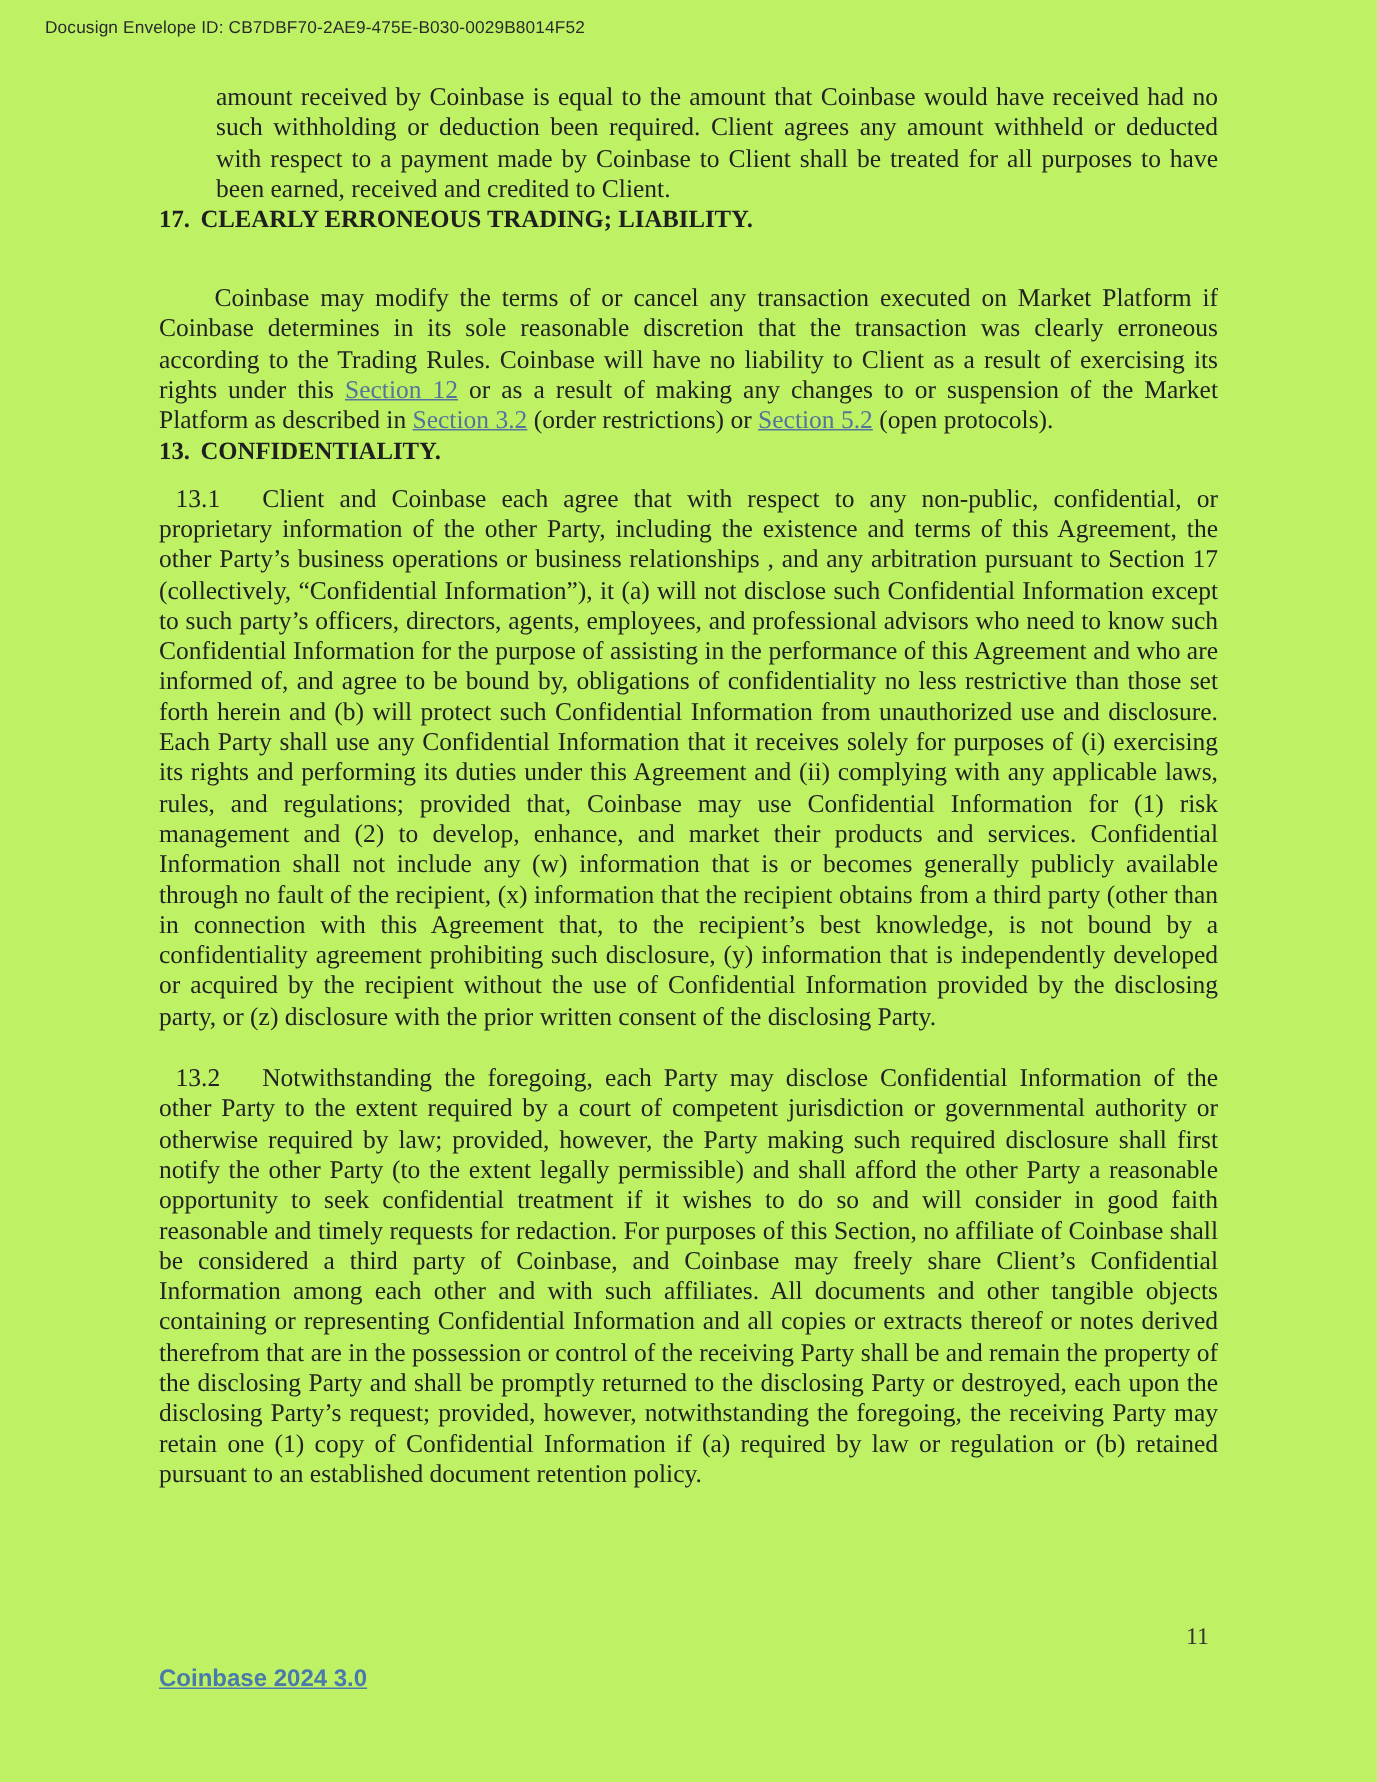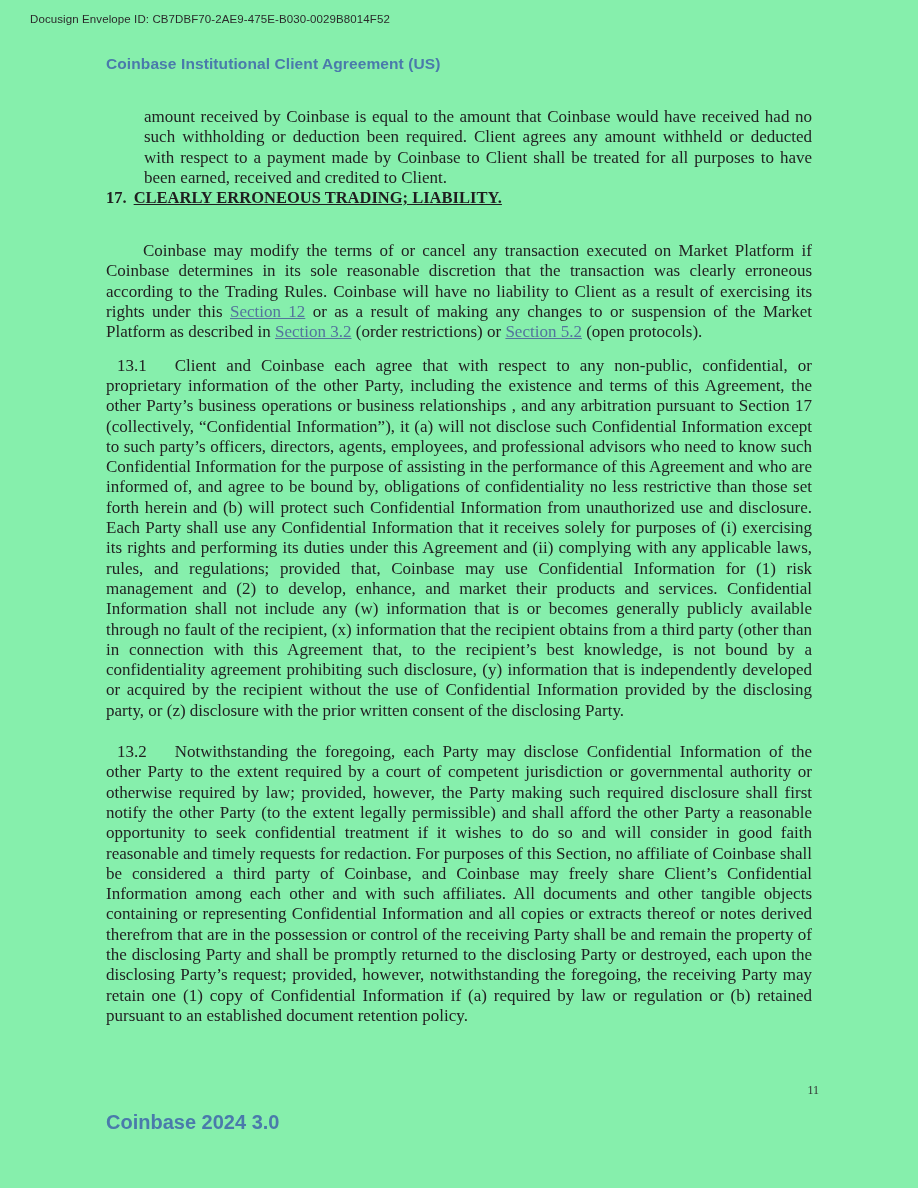--- a/index.html
+++ b/index.html
@@ -4,21 +4,21 @@
 <style>
   html, body {
     margin: 0;
     padding: 0;
     background: #ffffff;
   }
   .page {
     position: relative;
     width: 918px;
     height: 1188px;
-    background: #86efac;
+    background: #bef264;
     overflow: hidden;
     font-family: "Liberation Serif", "DejaVu Serif", serif;
     color: #222222;
   }
   .docusign {
     position: absolute;
     left: 30px;
     top: 13px;
     font-family: "Liberation Sans", "DejaVu Sans", sans-serif;
     font-size: 11.5px;
@@ -49,66 +49,67 @@
     margin-left: 38px;
   }
   h2.sec {
     margin: 0;
     font-size: 16.5px;
     line-height: 19px;
     font-weight: bold;
     color: #1f1f1f;
   }
   h2.sec .secnum { margin-right: 7px; }
-  h2.sec .secname { text-decoration: underline; }
+  h2.sec .secname { }
   .sec12 { margin-top: 15px; }
   .p12 { margin-top: 34px; text-indent: 37px; }
   .sec13 { margin-top: 12px; }
   .p131 { margin-top: 13px; text-indent: 11px; }
   .p132 { margin-top: 21px; text-indent: 11px; }
   .pnum { margin-right: 28px; }
   a.link {
     color: #54749c;
     text-decoration: underline;
   }
   .page-number {
     position: absolute;
     top: 1083px;
-    right: 99px;
-    font-size: 12px;
+    right: 112px;
+    font-size: 16px;
     color: #333333;
     text-align: right;
   }
   .footer {
     position: absolute;
     left: 106px;
     top: 1111px;
     font-family: "Liberation Sans", "DejaVu Sans", sans-serif;
-    font-size: 20px;
+    font-size: 16px;
     font-weight: 600;
     color: #4a7aab;
+    text-decoration: underline;
   }
 </style>
 </head>
 <body>
 
 <div class="page">
 
   <div class="docusign">Docusign Envelope ID: CB7DBF70-2AE9-475E-B030-0029B8014F52</div>
 
   <div class="main">
 
-    <div class="doc-title">Coinbase Institutional Client Agreement (US)</div>
 
     <p class="intro">amount received by Coinbase is equal to the amount that Coinbase would have received had no such withholding or deduction been required. Client agrees any amount withheld or deducted with respect to a payment made by Coinbase to Client shall be treated for all purposes to have been earned, received and credited to Client.</p>
 
     <h2 class="sec sec12"><span class="secnum">17.</span><span class="secname">CLEARLY ERRONEOUS TRADING; LIABILITY.</span></h2>
 
     <p class="p12"><span>Coinbase may modify the terms of or cancel any transaction executed on Market Platform if Coinbase determines in its sole reasonable discretion that the transaction was clearly erroneous according to the Trading Rules. Coinbase will have no liability to Client as a result of exercising its rights under this </span><a class="link" href="#">Section 12</a><span> or as a result of making any changes to or suspension of the Market Platform as described in </span><a class="link" href="#">Section 3.2</a><span> (order restrictions) or </span><a class="link" href="#">Section 5.2</a><span> (open protocols).</span></p>
 
+    <h2 class="sec sec13"><span class="secnum">13.</span><span class="secname">CONFIDENTIALITY.</span></h2>
 
     <p class="p131"><span class="pnum">13.1</span><span>Client and Coinbase each agree that with respect to any non-public, confidential, or proprietary information of the other Party, including the existence and terms of this Agreement, the other Party’s business operations or business relationships , and any arbitration pursuant to Section 17 (collectively, “Confidential Information”), it (a) will not disclose such Confidential Information except to such party’s officers, directors, agents, employees, and professional advisors who need to know such Confidential Information for the purpose of assisting in the performance of this Agreement and who are informed of, and agree to be bound by, obligations of confidentiality no less restrictive than those set forth herein and (b) will protect such Confidential Information from unauthorized use and disclosure. Each Party shall use any Confidential Information that it receives solely for purposes of (i) exercising its rights and performing its duties under this Agreement and (ii) complying with any applicable laws, rules, and regulations; provided that, Coinbase may use Confidential Information for (1) risk management and (2) to develop, enhance, and market their products and services. Confidential Information shall not include any (w) information that is or becomes generally publicly available through no fault of the recipient, (x) information that the recipient obtains from a third party (other than in connection with this Agreement that, to the recipient’s best knowledge, is not bound by a confidentiality agreement prohibiting such disclosure, (y) information that is independently developed or acquired by the recipient without the use of Confidential Information provided by the disclosing party, or (z) disclosure with the prior written consent of the disclosing Party.</span></p>
 
     <p class="p132"><span class="pnum">13.2</span><span>Notwithstanding the foregoing, each Party may disclose Confidential Information of the other Party to the extent required by a court of competent jurisdiction or governmental authority or otherwise required by law; provided, however, the Party making such required disclosure shall first notify the other Party (to the extent legally permissible) and shall afford the other Party a reasonable opportunity to seek confidential treatment if it wishes to do so and will consider in good faith reasonable and timely requests for redaction. For purposes of this Section, no affiliate of Coinbase shall be considered a third party of Coinbase, and Coinbase may freely share Client’s Confidential Information among each other and with such affiliates. All documents and other tangible objects containing or representing Confidential Information and all copies or extracts thereof or notes derived therefrom that are in the possession or control of the receiving Party shall be and remain the property of the disclosing Party and shall be promptly returned to the disclosing Party or destroyed, each upon the disclosing Party’s request; provided, however, notwithstanding the foregoing, the receiving Party may retain one (1) copy of Confidential Information if (a) required by law or regulation or (b) retained pursuant to an established document retention policy.</span></p>
 
   </div>
 
   <div class="page-number">11</div>
 
   <div class="footer">Coinbase 2024 3.0</div>

